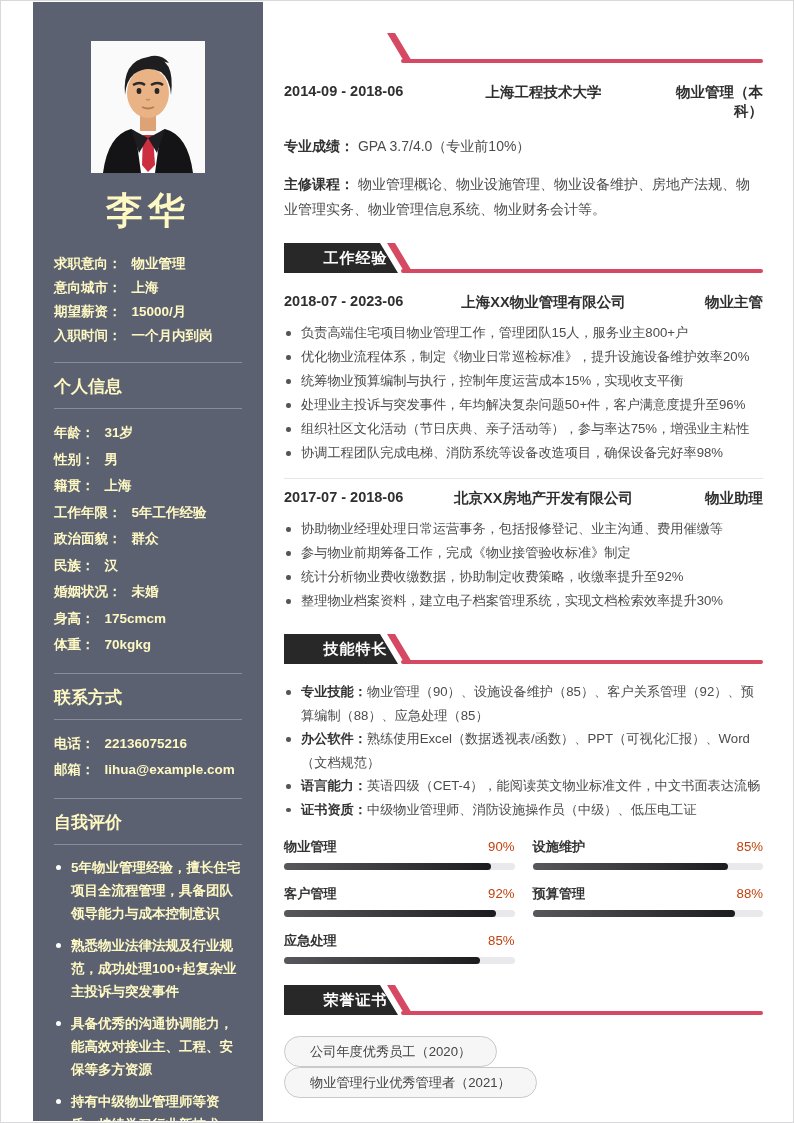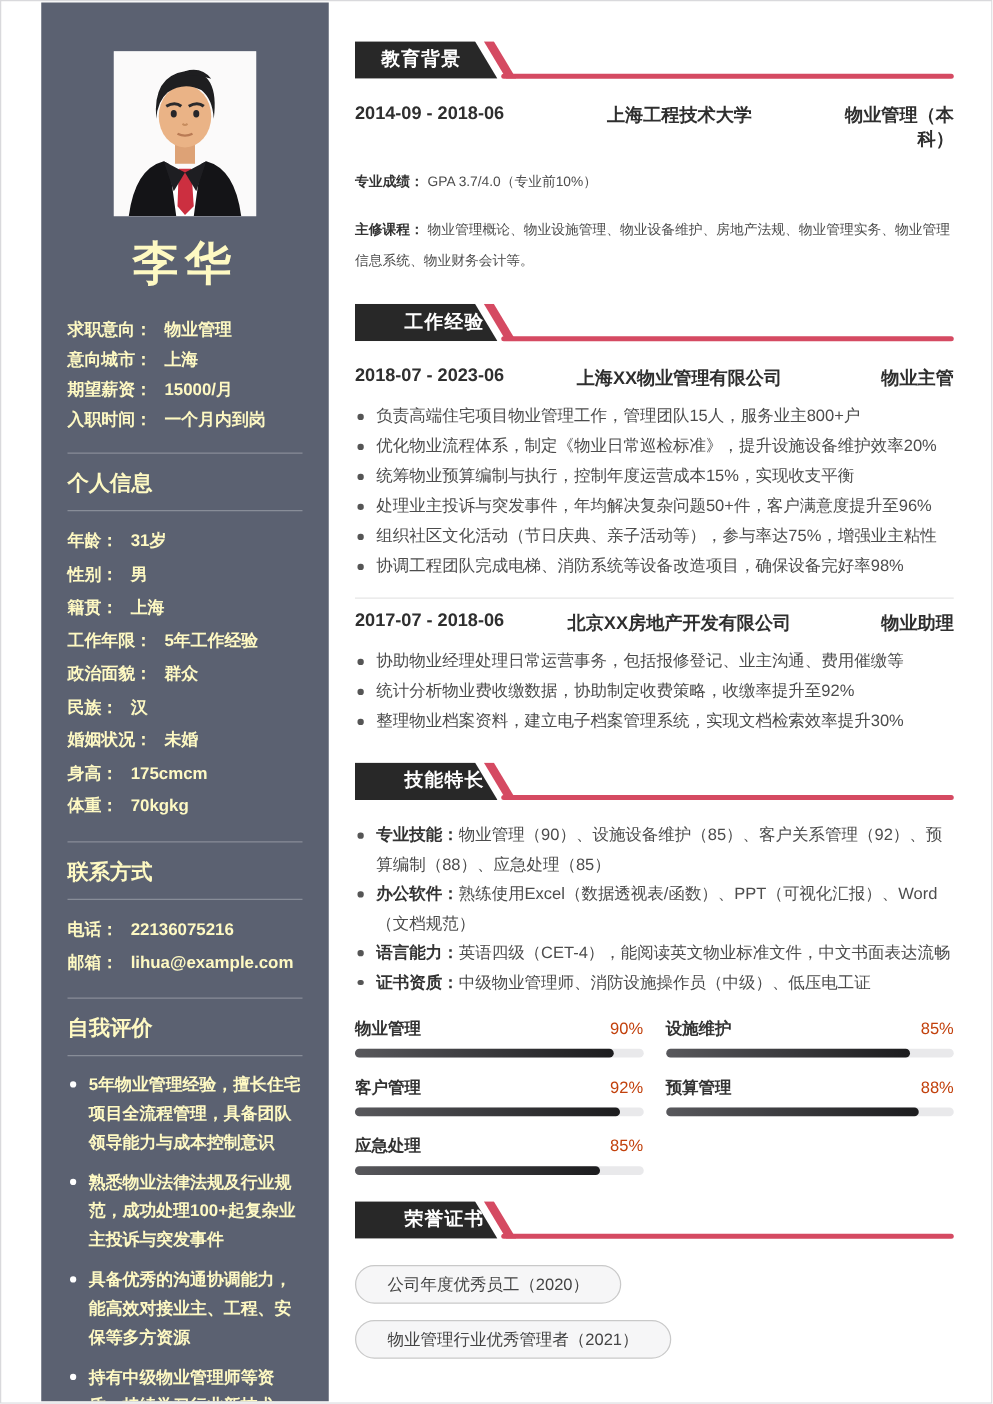--- a/index.html
+++ b/index.html
@@ -40,42 +40,42 @@
         background:#d54a62; border-radius:2px; }
   .mt-first { margin-top:32px; }
   .mt-sec { margin-top:21px;text-align:center; }
 
   .entry-head { display:flex; align-items:flex-start; margin-top:20px;
         font-size:14.5px; font-weight:bold; color:#2f2f2f; }
   .entry-head .date { width:150px; }
   .entry-head .org { flex:1; text-align:center; }
   .entry-head .role { width:110px; text-align:right; }
 
-  .edu-line { margin-top:13px; font-size:11px; line-height:25px; color:#4c4c4c; }
+  .edu-line { margin-top:13px; font-size:14px; line-height:25px; color:#4c4c4c; }
   .lbl { font-weight:bold; color:#333; }
 
   .m-bullets { margin-top:9px; }
   .m-bullet { position:relative; padding-left:17px; font-size:13.2px;
         line-height:24px; color:#4c4c4c; }
   .m-bullet::before { content:""; position:absolute; left:2px; top:10px; width:4.5px;
         height:4.5px; border-radius:50%; background:#555; }
   .skill-bullet { line-height:23.5px; }
   hr.divider { border:none; border-top:1px solid #e6e6e6; margin:13px 0 10px; }
 
   .bars { display:grid; grid-template-columns:1fr 1fr; column-gap:18px;
         row-gap:15px; margin-top:17px; }
   .bar-head { display:flex; justify-content:space-between; font-size:13.2px;
         align-items:baseline; }
   .bar-name { font-weight:bold; color:#333; }
   .bar-pct { color:#c2410c;text-align:center; }
   .track { margin-top:7px; height:7px; background:#e9e9eb; border-radius:4px; }
   .fill { height:7px; border-radius:4px;
         background:linear-gradient(90deg,#58585c,#1c1c1e); }
 
-  .pills { display:flex; flex-wrap:wrap; gap:13px 16px; margin-top:21px; }
+  .pills { display:flex; flex-wrap:wrap; gap:0 16px; margin-top:21px; }
   .pill { border:1px solid #c9c9c9; background:#f6f6f7; border-radius:16px;
         padding:0 25px; line-height:29px; font-size:13.2px; color:#444; }
 </style>
 </head>
 <body>
 
 <div class="page">
 
   <aside class="sidebar">
     <div class="photo-wrap">
@@ -178,21 +178,20 @@
       <div class="sb-bullet">熟悉物业法律法规及行业规范，成功处理100+起复杂业主投诉与突发事件</div>
       <div class="sb-bullet">具备优秀的沟通协调能力，能高效对接业主、工程、安保等多方资源</div>
       <div class="sb-bullet">持有中级物业管理师等资质，持续学习行业新技术（如智慧物业系统）</div>
 
     </div>
   </aside>
 
   <main class="main">
 
     <div class="banner mt-first">
-      <div class="black">教育背景</div>
       <div class="diag"></div>
       <div class="rline"></div>
     </div>
     <div class="entry-head">
       <span class="date">2014-09 - 2018-06</span>
       <span class="org">上海工程技术大学</span>
       <span class="role">物业管理（本科）</span>
     </div>
     <div class="edu-line">
       <span class="lbl">专业成绩：</span>
@@ -225,20 +224,21 @@
 
     <hr class="divider">
 
     <div class="entry-head" style="margin-top:10px">
       <span class="date">2017-07 - 2018-06</span>
       <span class="org">北京XX房地产开发有限公司</span>
       <span class="role">物业助理</span>
     </div>
     <div class="m-bullets">
       <div class="m-bullet">协助物业经理处理日常运营事务，包括报修登记、业主沟通、费用催缴等</div>
+      <div class="m-bullet">参与物业前期筹备工作，完成《物业接管验收标准》制定</div>
       <div class="m-bullet">统计分析物业费收缴数据，协助制定收费策略，收缴率提升至92%</div>
       <div class="m-bullet">整理物业档案资料，建立电子档案管理系统，实现文档检索效率提升30%</div>
     </div>
 
     <div class="banner mt-sec">
       <div class="black">技能特长</div>
       <div class="diag"></div>
       <div class="rline"></div>
     </div>
     <div class="m-bullets" style="margin-top:16px">

